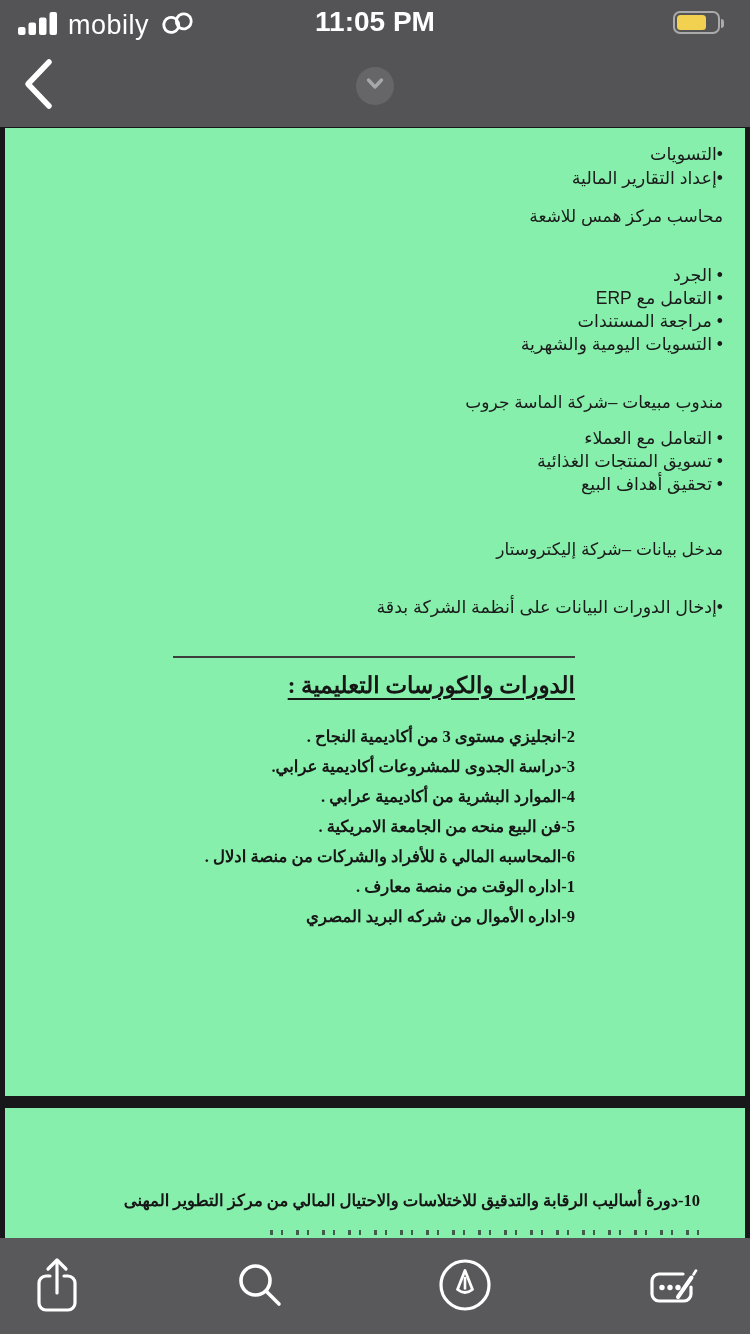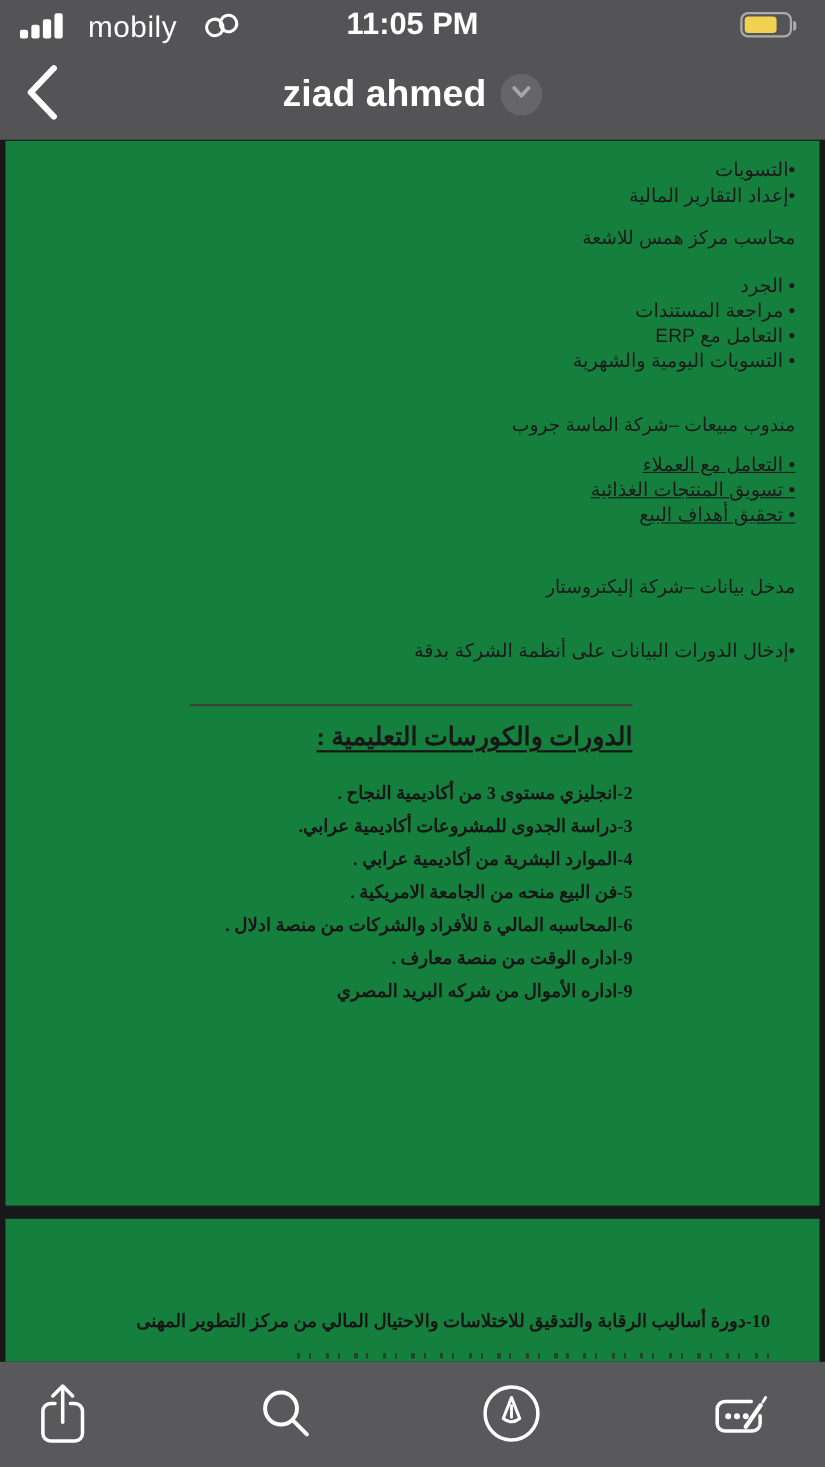--- a/index.html
+++ b/index.html
@@ -3,47 +3,47 @@
 <meta charset="utf-8">
 <style>
   * { margin:0; padding:0; box-sizing:border-box; }
   html,body { width:750px; height:1334px; }
   body { font-family:"Liberation Sans","DejaVu Sans",sans-serif; background:#19191b; overflow:hidden; }
   .screen { position:relative; width:750px; height:1334px; overflow:hidden; }
 
   
   .topbar { position:absolute; top:0; left:0; width:750px; height:127px; background:#545456; z-index:5; }
   .status-row { position:relative; height:44px; }
-  .status-left { position:absolute; left:18px; top:8px; display:flex; align-items:center; gap:21px; }
+  .status-left { position:absolute; left:18px; top:8px; display:flex; align-items:center; gap:9px; }
   .carrier { color:#fff; font-size:27px; font-weight:500; letter-spacing:.5px; }
   .time { position:absolute; left:50%; top:6px; transform:translateX(-50%); color:#fff; font-size:28px; font-weight:600; }
   .battery { position:absolute; right:30px; top:11px; width:47px; height:23px; border:2px solid rgba(255,255,255,.5); border-radius:7px; }
   .battery-fill { position:absolute; left:2px; top:2px; bottom:2px; width:68%; border-radius:3.5px; background:#f1d14f; }
   .battery-cap { position:absolute; right:-6px; top:6px; width:3px; height:9px; border-radius:0 3px 3px 0; background:rgba(255,255,255,.5); }
 
   .nav-row { position:relative; height:83px; display:flex; align-items:center; justify-content:center; }
   .back-btn { position:absolute; left:20px; top:10px; width:48px; height:62px; display:flex; align-items:center; background:none; border:none; cursor:pointer; }
   .title-wrap { display:flex; align-items:center; gap:13px; }
   .nav-title { color:#fff; font-size:34px; font-weight:600; }
   .dd-circle { width:38px; height:38px; border-radius:50%; background:#666668; border:none; display:flex; align-items:center; justify-content:center; cursor:pointer; }
 
   
   .doc-area { position:absolute; top:127px; left:0; width:750px; height:1111px; background:#18181a; display:flex; flex-direction:column; }
-  .page { background:#15803d; margin:0 5px; direction:rtl; text-align:right; color:#1b1b1b; overflow:hidden; }
+  .page { background:#86efac; margin:0 5px; direction:rtl; text-align:right; color:#1b1b1b; overflow:hidden; }
   .page1 { height:968px; margin-top:1px; padding:14px 22px 0 20px; font-size:17.5px; }
   .page-gap { height:12px; }
   .page2 { flex:1; padding:80px 45px 16px 20px; }
 
   .intro { line-height:24px; }
   .sec-title { font-weight:400; font-size:17px; line-height:27px; }
   .bullets { line-height:23px; }
   .t1 { margin-top:13px; }
-  .b1 { margin-top:18px; }
+  .b1 { margin-top:34px; }
   .t2 { margin-top:33px; }
-  .b2 { margin-top:11px;text-decoration:underline; }
+  .b2 { margin-top:11px; }
   .t3 { margin-top:40px; }
   .b3 { margin-top:33px; }
 
   .rule { margin:37px 148px 0 0; width:402px; border:none; border-top:2.5px solid #3d3d3d; }
   .courses-heading { margin:12px 148px 0 0; font-family:"Liberation Serif","DejaVu Serif",serif; font-weight:700; font-size:23px; line-height:32px; text-decoration:underline; text-underline-offset:5px; color:#161616; }
   .courses { margin:20px 148px 0 0; font-family:"Liberation Serif","DejaVu Serif",serif; font-weight:700; font-size:16.5px; line-height:30px; color:#161616; list-style:none; }
 
   .p2-line { font-family:"Liberation Serif","DejaVu Serif",serif; font-weight:700; font-size:16.5px; line-height:26px; color:#161616; }
   .clipped-line { margin:16px 0 0 0; height:5px; width:430px; opacity:.75;
     background:repeating-linear-gradient(90deg,#2c2c2c 0 3px,transparent 3px 11px,#2c2c2c 11px 13px,transparent 13px 26px); }
@@ -88,21 +88,20 @@
 
     <div class="nav-row">
       <button class="back-btn">
         <span>
           <svg width="34" height="56" viewBox="0 0 34 56">
             <path d="M29 6 L8 28 L29 50" fill="none" stroke="#fff" stroke-width="5.5" stroke-linecap="round" stroke-linejoin="round"></path>
           </svg>
         </span>
       </button>
       <div class="title-wrap">
-        <span class="nav-title">ziad ahmed</span>
         <button class="dd-circle">
           <span>
             <svg width="20" height="14" viewBox="0 0 20 14">
               <path d="M3.5 3 L10 10 L16.5 3" fill="none" stroke="#a6a7aa" stroke-width="3.4" stroke-linecap="round" stroke-linejoin="round"></path>
             </svg>
           </span>
         </button>
       </div>
     </div>
   </div>
@@ -113,22 +112,22 @@
       <div class="intro">
 
       <div>•التسويات</div>
           <div>•إعداد التقارير المالية</div>
         </div>
 
       <div class="sec-title t1">محاسب مركز همس للاشعة</div>
       <div class="bullets b1">
 
       <div>• الجرد</div>
+          <div>• التعامل مع ERP</div>
           <div>• مراجعة المستندات</div>
-          <div>• التعامل مع ERP</div>
           <div>• التسويات اليومية والشهرية</div>
         </div>
 
       <div class="sec-title t2">مندوب مبيعات  –شركة الماسة جروب</div>
       <div class="bullets b2">
 
       <div>• التعامل مع العملاء</div>
           <div>• تسويق المنتجات الغذائية</div>
           <div>• تحقيق أهداف البيع</div>
         </div>
@@ -142,21 +141,21 @@
       <hr class="rule">
 
       <div class="courses-heading">الدورات والكورسات التعليمية  :</div>
       <div class="courses">
 
           <div>2-انجليزي مستوى 3 من أكاديمية النجاح .</div>
           <div>3-دراسة الجدوى للمشروعات أكاديمية عرابي.</div>
           <div>4-الموارد البشرية من أكاديمية عرابي .</div>
           <div>5-فن البيع منحه  من الجامعة الامريكية .</div>
           <div>6-المحاسبه المالي ة للأفراد والشركات من منصة ادلال .</div>
-          <div>9-اداره الوقت من منصة معارف .</div>
+          <div>1-اداره الوقت من منصة معارف .</div>
           <div>9-اداره الأموال من شركه البريد المصري</div>
         </div>
     </div>
 
     <div class="page-gap"></div>
 
     <div class="page page2">
       <div>
 
       <div class="p2-line">10-دورة أساليب الرقابة والتدقيق للاختلاسات والاحتيال المالي من مركز التطوير المهنى</div>

